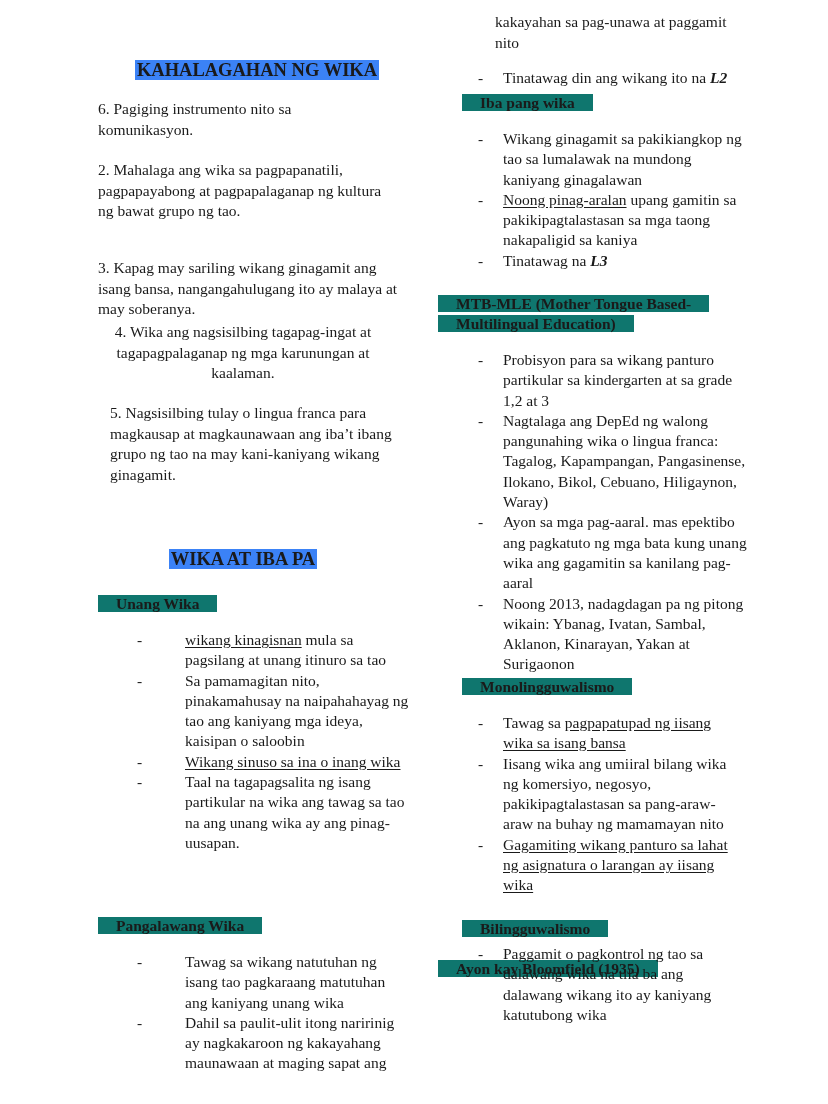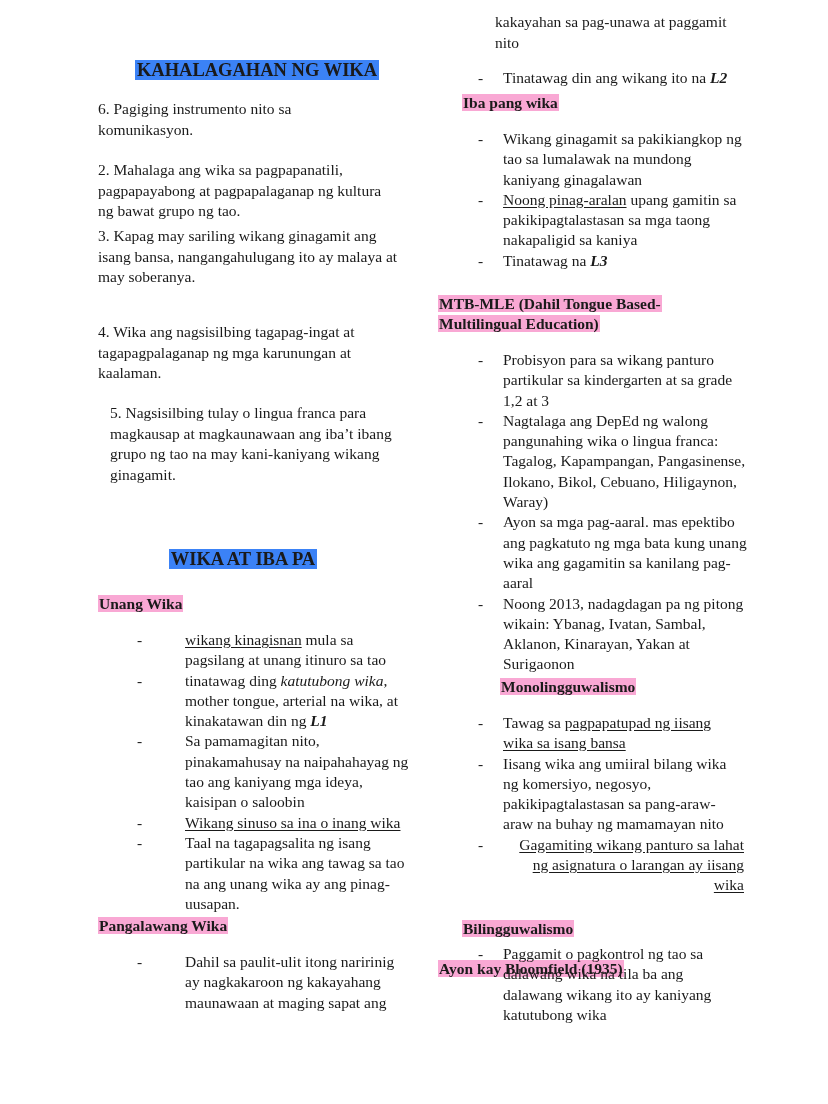--- a/index.html
+++ b/index.html
@@ -2,94 +2,94 @@
 <html><head>
 <meta charset="utf-8">
 <style>
   html, body { margin:0; padding:0; background:#ffffff; }
   body { width:828px; height:1104px; position:relative; overflow:hidden;
          font-family:"Liberation Serif","DejaVu Serif",serif; color:#1a1a1a; }
   .title { position:absolute; font-size:18.5px; font-weight:bold; line-height:24px; text-align:center; }
   .title span { background:#3b82f6; padding:0 2px; }
   .para { position:absolute; font-size:15.5px; line-height:20.5px; }
   .sub { position:absolute; font-size:15.5px; font-weight:bold; line-height:20px; }
-  .sub span { background:#f9a8d4; padding:0 1px; }
+  .sub span { background:#0f766e; padding:0 18px; }
   ul.dash { position:absolute; margin:16px; padding:0; list-style:none; font-size:15.5px; line-height:20.3px; }
   ul.dash li { position:relative; padding-left:48px; }
   ul.dash li::before { content:"-"; position:absolute; left:0; top:0; }
   u { text-decoration:underline; text-underline-offset:2px; }
 </style>
 </head>
 <body>
 
 <div class="title" style="left:98px; top:58px; width:318px;">
   <span>KAHALAGAHAN NG WIKA</span>
 </div>
 
 <div class="para" style="left:98px; top:99px; width:250px;">6. Pagiging instrumento nito sa komunikasyon.</div>
 <div class="para" style="left:98px; top:160px; width:290px;">2.  Mahalaga ang wika sa pagpapanatili, pagpapayabong at pagpapalaganap ng kultura ng bawat grupo ng tao.</div>
-<div class="para" style="left:98px; top:226px; width:300px;">3. Kapag may sariling wikang ginagamit ang isang bansa, nangangahulugang ito ay malaya at may soberanya.</div>
-<div class="para" style="left:98px; top:322px; width:290px;">4. Wika ang nagsisilbing tagapag-ingat at tagapagpalaganap ng mga karunungan at kaalaman.</div>
+<div class="para" style="left:98px; top:258px; width:300px;">3. Kapag may sariling wikang ginagamit ang isang bansa, nangangahulugang ito ay malaya at may soberanya.</div>
+<div class="para" style="left:98px; top:322px; width:290px;text-align:center;">4. Wika ang nagsisilbing tagapag-ingat at tagapagpalaganap ng mga karunungan at kaalaman.</div>
 <div class="para" style="left:110px; top:403px; width:290px;">5. Nagsisilbing tulay o lingua franca para magkausap at magkaunawaan ang iba’t ibang grupo ng tao na may kani-kaniyang wikang ginagamit.</div>
 
 <div class="title" style="left:90px; top:523px; width:306px;">
   <br>
   <span>WIKA AT IBA PA</span>
 </div>
 
 <div class="sub" style="left:98px; top:594px;">
   <span>Unang Wika</span>
 </div>
 <ul class="dash" style="left:121px; top:614px; width:272px;">
   <li><u>wikang kinagisnan</u><span> mula sa pagsilang at unang itinuro sa tao</span></li>
-  <li><span>tinatawag ding </span><i>katutubong wika</i><span>, mother tongue, arterial na wika, at kinakatawan din ng </span><b><i>L1</i></b></li>
   <li>Sa pamamagitan nito, pinakamahusay na naipahahayag ng tao ang kaniyang mga ideya, kaisipan o saloobin</li>
   <li><u>Wikang sinuso sa ina o inang wika</u></li>
   <li>Taal na tagapagsalita ng isang partikular na wika ang tawag sa tao na ang unang wika ay ang pinag-uusapan.</li>
 </ul>
 
 <div class="sub" style="left:98px; top:916px;">
   <span>Pangalawang Wika</span>
 </div>
 <ul class="dash" style="left:121px; top:936px; width:272px;">
+  <li>Tawag sa wikang natutuhan ng isang tao pagkaraang matutuhan ang kaniyang unang wika</li>
   <li>Dahil sa paulit-ulit itong naririnig ay nagkakaroon ng kakayahang maunawaan at maging sapat ang</li>
 </ul>
 
 <div class="para" style="left:487px; top:12px; width:250px;margin-left:8px;">kakayahan sa pag-unawa at paggamit nito</div>
 <ul class="dash" style="left:462px; top:52px; width:280px;">
   <li style="padding-left:25px;"><span>Tinatawag din ang wikang ito na </span><b><i>L2</i></b></li>
 </ul>
 
 <div class="sub" style="left:462px; top:93px;">
   <span>Iba pang wika</span>
 </div>
 <ul class="dash" style="left:462px; top:113px; width:266px;">
   <li style="padding-left:25px;"> Wikang ginagamit sa pakikiangkop ng tao sa lumalawak na mundong kaniyang ginagalawan</li>
   <li style="padding-left:25px;"><u>Noong pinag-aralan</u><span> upang gamitin sa pakikipagtalastasan sa mga taong nakapaligid sa kaniya</span></li>
   <li style="padding-left:25px;"><span>Tinatawag na </span><b><i>L3</i></b></li>
 </ul>
 
 <div class="sub" style="left:438px; top:294px; line-height:20px;">
-  <span>MTB-MLE (Dahil Tongue Based-</span><br>
+  <span>MTB-MLE (Mother Tongue Based-</span><br>
   <span>Multilingual Education)</span>
 </div>
 <ul class="dash" style="left:462px; top:334px; width:270px;">
   <li style="padding-left:25px;">Probisyon para sa wikang panturo partikular sa kindergarten at sa grade 1,2 at 3</li>
   <li style="padding-left:25px;">Nagtalaga ang DepEd ng walong pangunahing wika o lingua franca: Tagalog, Kapampangan, Pangasinense, Ilokano, Bikol, Cebuano, Hiligaynon, Waray)</li>
   <li style="padding-left:25px;">Ayon sa mga pag-aaral. mas epektibo ang pagkatuto ng mga bata kung unang wika ang gagamitin sa kanilang pag-aaral</li>
   <li style="padding-left:25px;">Noong 2013, nadagdagan pa ng pitong wikain: Ybanag, Ivatan, Sambal, Aklanon, Kinarayan, Yakan at Surigaonon</li>
 </ul>
 
-<div class="sub" style="left:462px; top:677px;margin-left:38px;">
+<div class="sub" style="left:462px; top:677px;">
   <span>Monolingguwalismo</span>
 </div>
 <ul class="dash" style="left:462px; top:697px; width:266px;">
   <li style="padding-left:25px;"><span>Tawag sa </span><u>pagpapatupad ng iisang wika sa isang bansa</u></li>
   <li style="padding-left:25px;">Iisang wika ang umiiral bilang wika ng komersiyo, negosyo, pakikipagtalastasan sa pang-araw-araw na buhay ng mamamayan nito</li>
-  <li style="padding-left:25px;text-align:right;"><u>Gagamiting wikang panturo sa lahat ng asignatura o larangan ay iisang wika</u></li>
+  <li style="padding-left:25px;"><u>Gagamiting wikang panturo sa lahat ng asignatura o larangan ay iisang wika</u></li>
 </ul>
 
 <div class="sub" style="left:462px; top:919px;">
   <span>Bilingguwalismo</span>
 </div>
 <div class="sub" style="left:438px; top:959px;">
   <span>Ayon kay Bloomfield (1935)</span>
 </div>
 <ul class="dash" style="left:462px; top:928px; width:266px;">
   <li style="padding-left:25px;">Paggamit o pagkontrol ng tao sa dalawang wika na tila ba ang dalawang wikang ito ay kaniyang katutubong wika</li>

